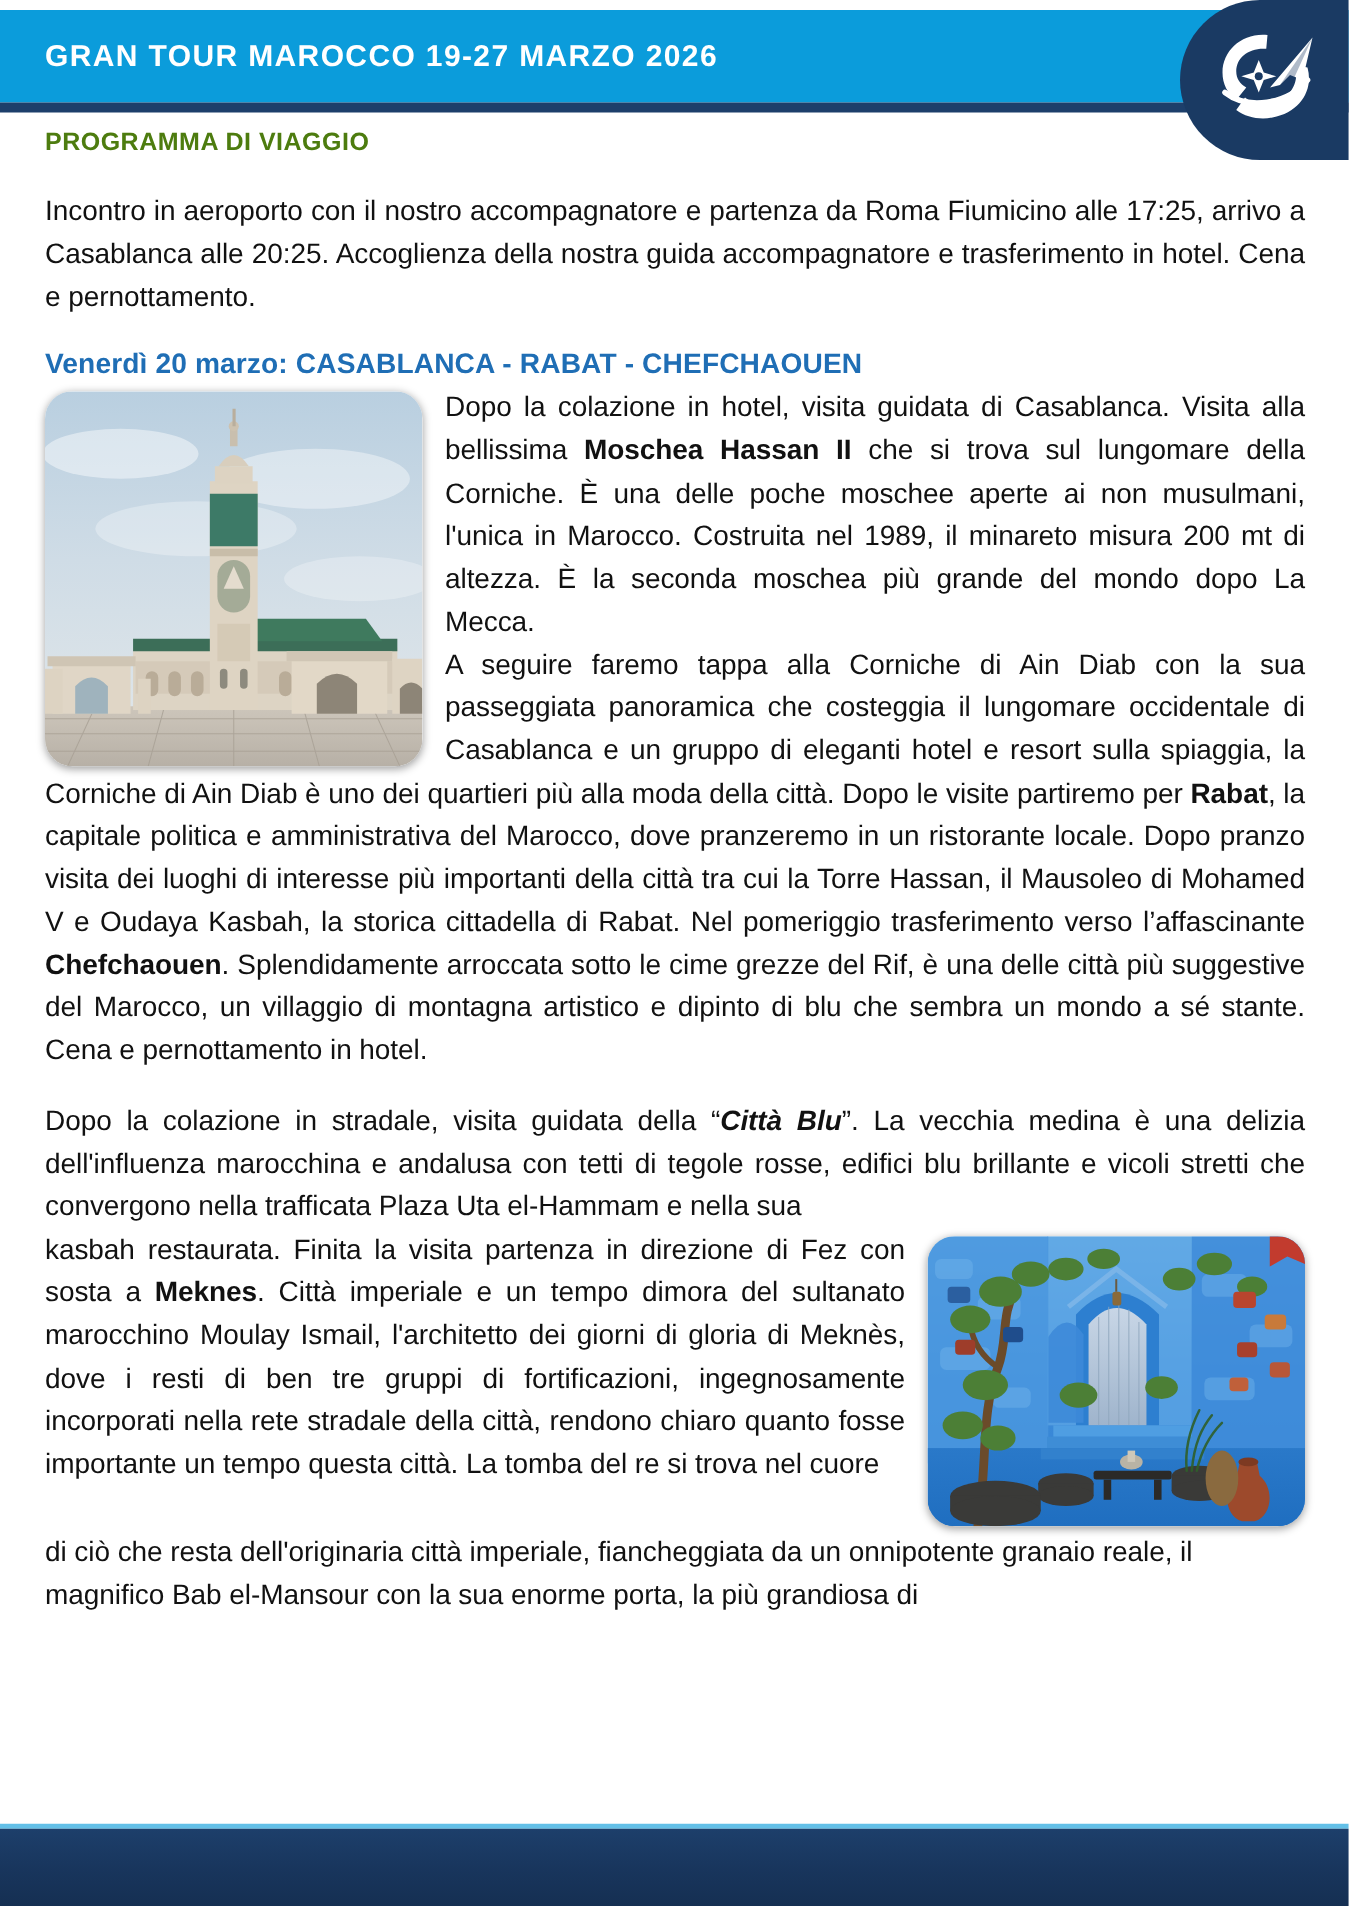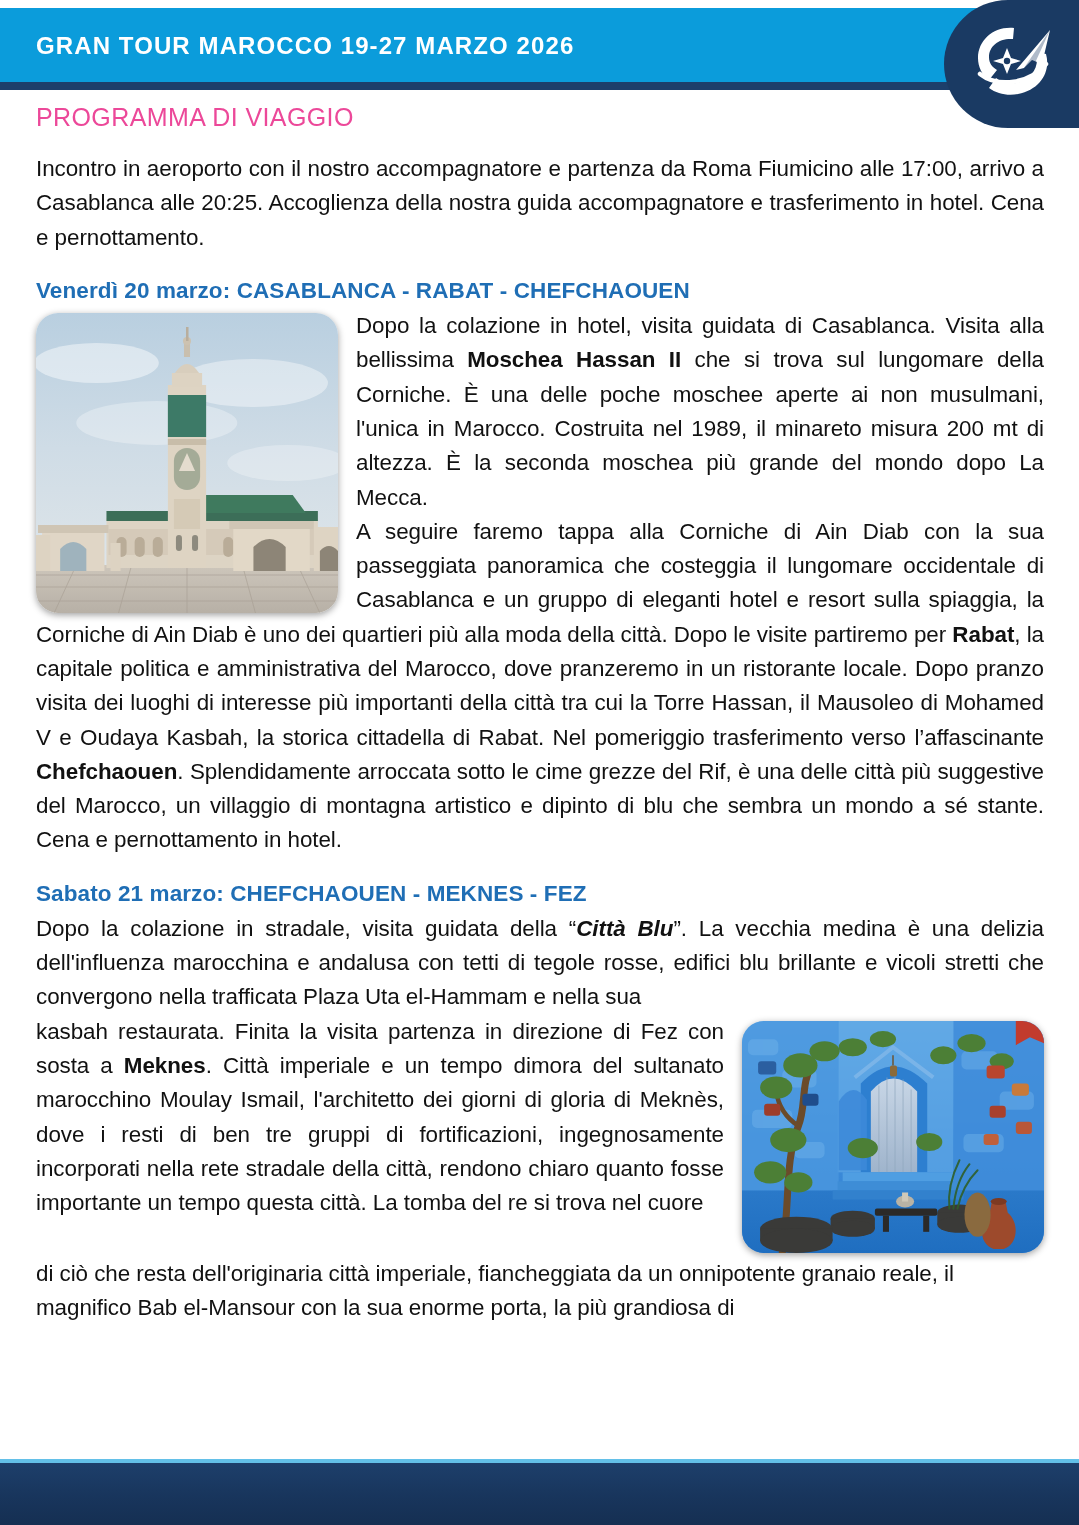--- a/index.html
+++ b/index.html
@@ -66,24 +66,24 @@
     position: absolute;
     left: 14px;
     top: 8px;
   }
 
   
   .programma {
     position: absolute;
     left: 36px;
     top: 103px;
-    font-size: 25px;
-    font-weight: normal;
+    font-size: 20px;
+    font-weight: bold;
     letter-spacing: 0.4px;
-    color: #ec4899;
+    color: #4d7c0f;
     white-space: nowrap;
   }
 
   
   .content {
     position: absolute;
     left: 36px;
     top: 152px;
     width: 1008px;
   }
@@ -176,21 +176,21 @@
     <path d="M49 40 L53 50 L63 53 L53 56 L49 66 L45 56 L35 53 L45 50 Z" fill="#ffffff"></path>
     <circle cx="49" cy="53" r="3.2" fill="#1a3a63"></circle>
   </svg>
 </div>
 
 <div class="programma">PROGRAMMA DI VIAGGIO</div>
 
 <div class="content">
 
   <div>
-    <p class="body">Incontro in aeroporto con il nostro accompagnatore e partenza da Roma Fiumicino alle 17:00, arrivo a Casablanca alle 20:25. Accoglienza della nostra guida accompagnatore e trasferimento in hotel. Cena e pernottamento.</p>
+    <p class="body">Incontro in aeroporto con il nostro accompagnatore e partenza da Roma Fiumicino alle 17:25, arrivo a Casablanca alle 20:25. Accoglienza della nostra guida accompagnatore e trasferimento in hotel. Cena e pernottamento.</p>
   </div>
 
   <div class="sec-gap"></div>
 
   <div>
     <h2 class="day-heading">Venerdì 20 marzo: CASABLANCA - RABAT - CHEFCHAOUEN</h2>
 
     <div class="photo photo-mosque">
       <svg viewBox="0 0 300 300" preserveAspectRatio="none" xmlns="http://www.w3.org/2000/svg" aria-hidden="true">
         <defs>
@@ -274,21 +274,20 @@
     </div>
 
     <p class="body"><span>Dopo la colazione in hotel, visita guidata di Casablanca. Visita alla bellissima </span><b>Moschea Hassan II</b><span> che si trova sul lungomare della Corniche. È una delle poche moschee aperte ai non musulmani, l'unica in Marocco. Costruita nel 1989, il minareto misura 200 mt di altezza. È la seconda moschea più grande del mondo dopo La Mecca.</span></p>
     <p class="body"><span>A seguire faremo tappa alla Corniche di Ain Diab con la sua passeggiata panoramica che costeggia il lungomare occidentale di Casablanca e un gruppo di eleganti hotel e resort sulla spiaggia, la Corniche di Ain Diab è uno dei quartieri più alla moda della città. Dopo le visite partiremo per </span><b>Rabat</b><span>, la capitale politica e amministrativa del Marocco, dove pranzeremo in un ristorante locale. Dopo pranzo visita dei luoghi di interesse più importanti della città tra cui la Torre Hassan, il Mausoleo di Mohamed V e Oudaya Kasbah, la storica cittadella di Rabat. Nel pomeriggio trasferimento verso l’affascinante </span><b>Chefchaouen</b><span>. Splendidamente arroccata sotto le cime grezze del Rif, è una delle città più suggestive del Marocco, un villaggio di montagna artistico e dipinto di blu che sembra un mondo a sé stante. Cena e pernottamento in hotel.</span></p>
     <div class="clear"></div>
   </div>
 
   <div class="sec-gap"></div>
 
   <div>
-    <h2 class="day-heading">Sabato 21 marzo: CHEFCHAOUEN - MEKNES - FEZ</h2>
 
     <p class="body"><span>Dopo la colazione in stradale, visita guidata della “</span><i class="bi">Città Blu</i><span>”. La vecchia medina è una delizia dell'influenza marocchina e andalusa con tetti di tegole rosse, edifici blu brillante e vicoli stretti che convergono nella trafficata Plaza Uta el-Hammam e nella sua</span></p>
 
     <div class="photo photo-chef">
       <svg viewBox="0 0 300 230" preserveAspectRatio="none" xmlns="http://www.w3.org/2000/svg" aria-hidden="true">
         <defs>
           <linearGradient id="blueWall" x1="0" y1="0" x2="0" y2="1">
             <stop offset="0%" stop-color="#6fb4e8"></stop>
             <stop offset="50%" stop-color="#3f8fdd"></stop>
             <stop offset="100%" stop-color="#2f7ccd"></stop>

